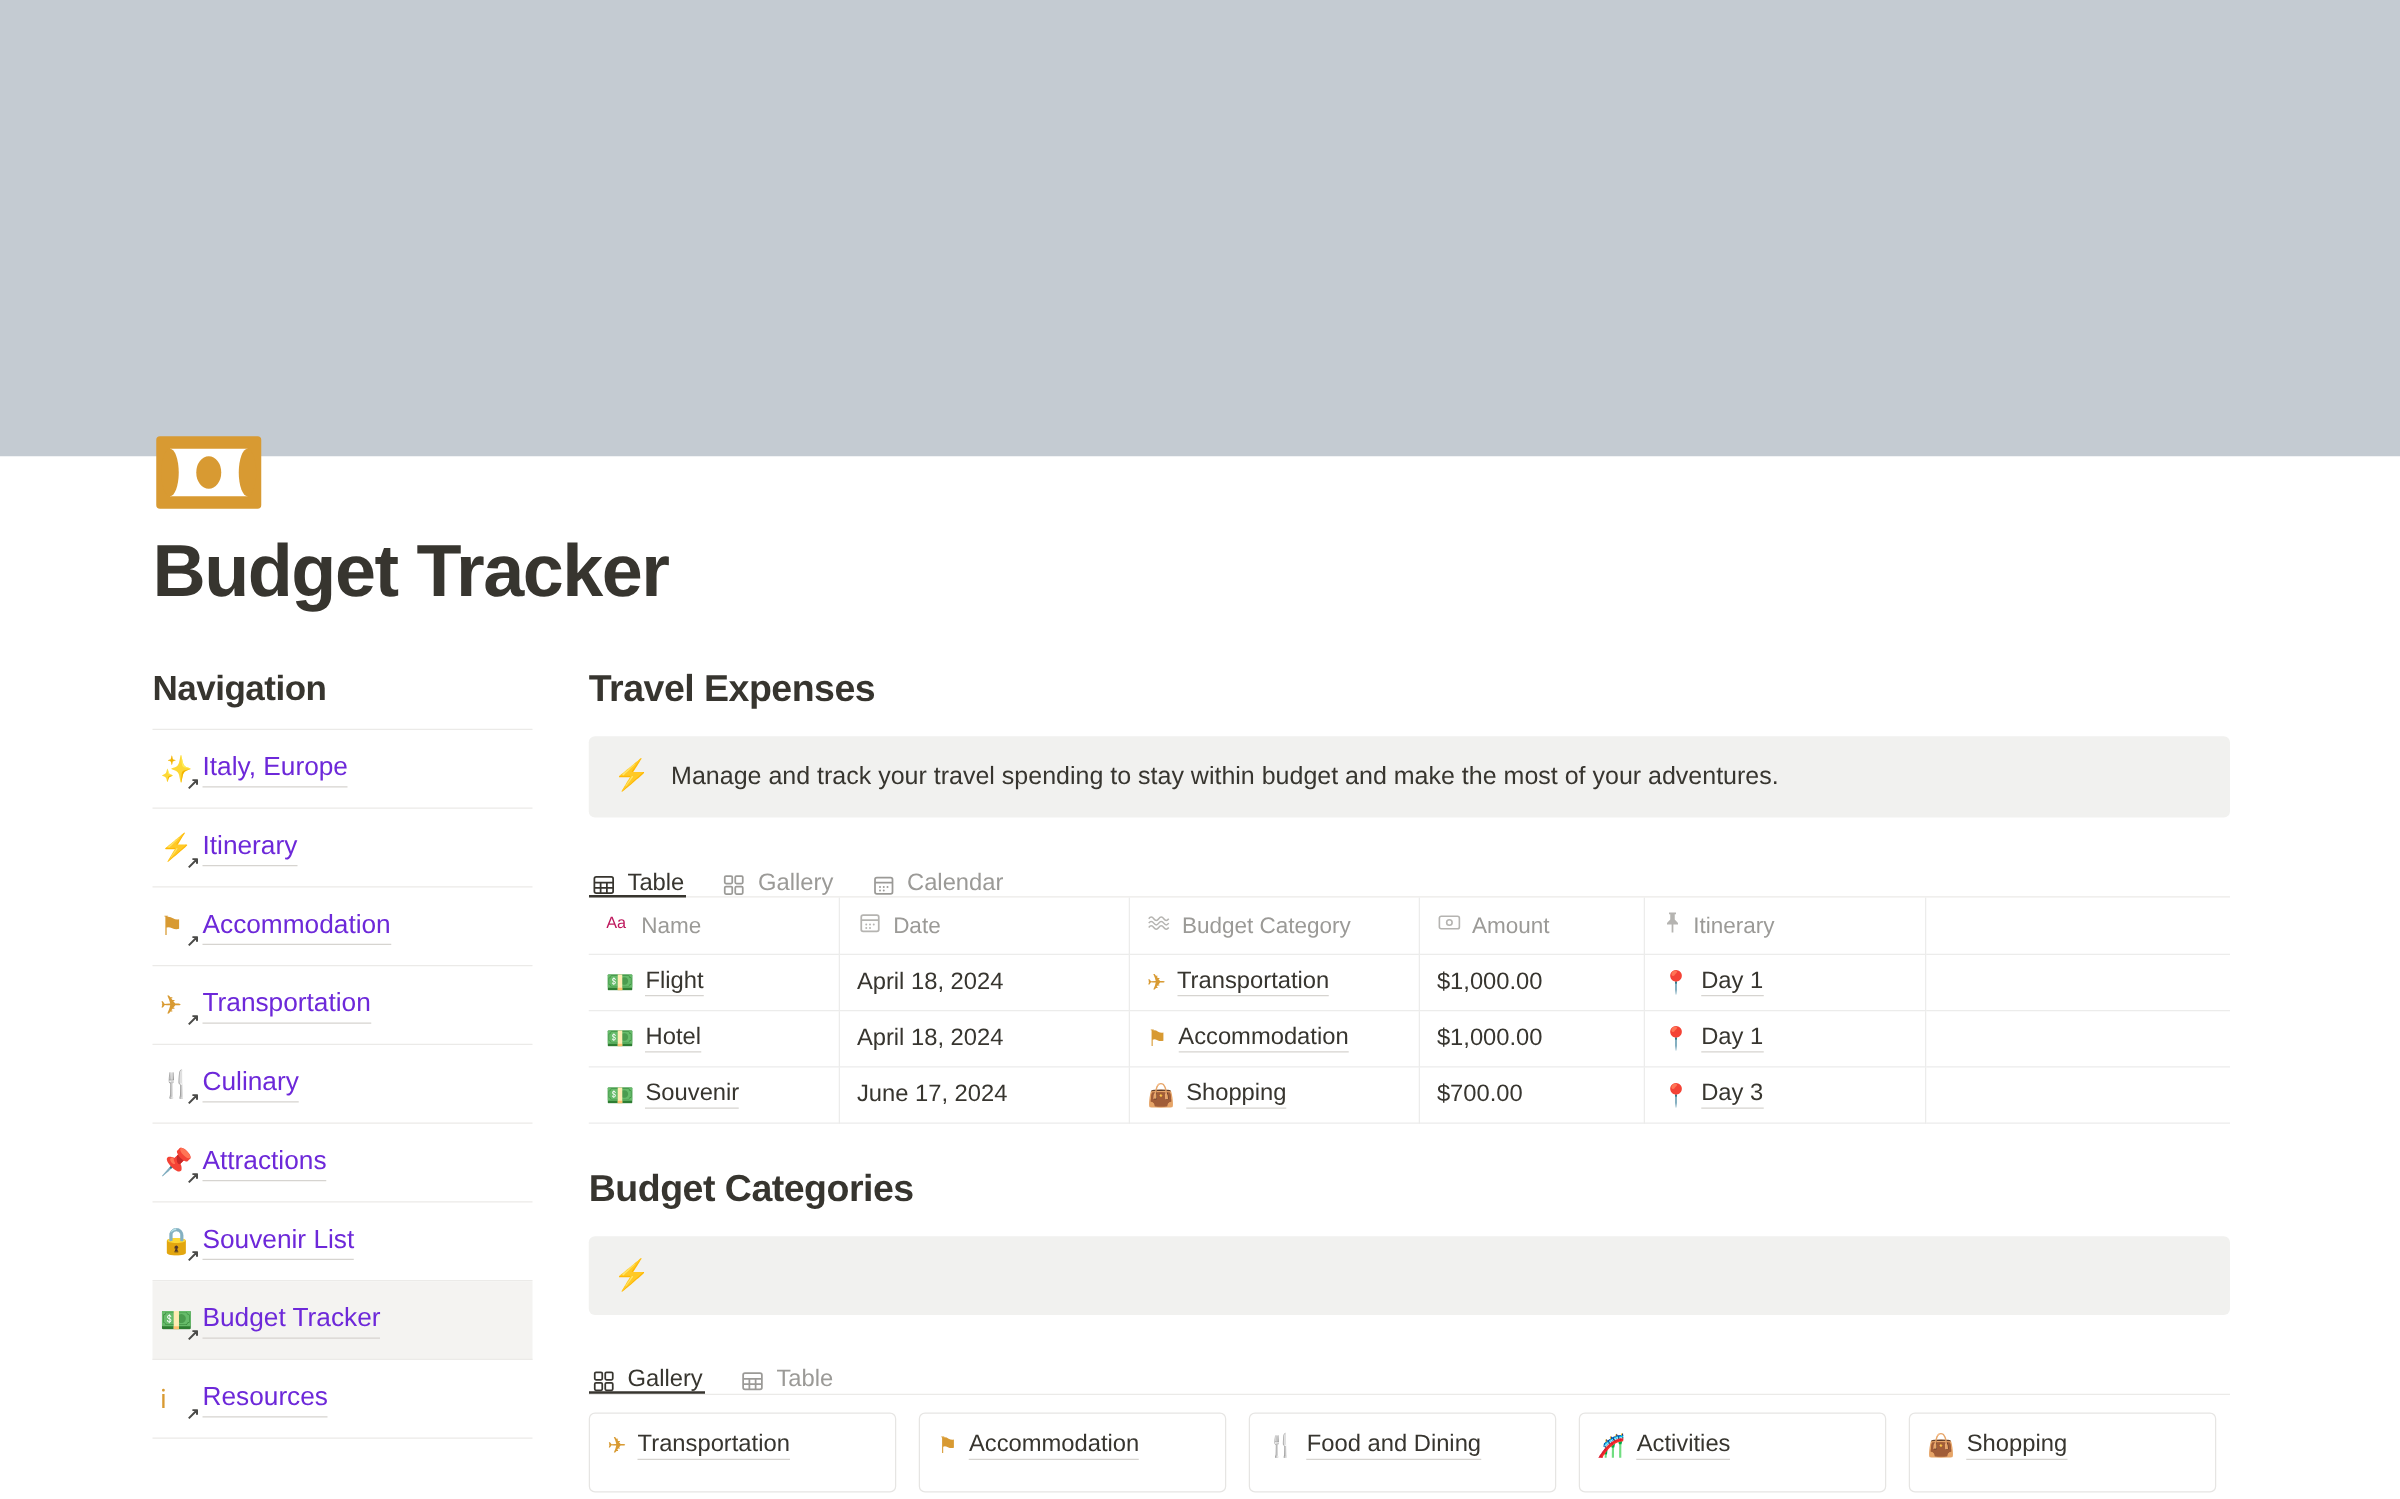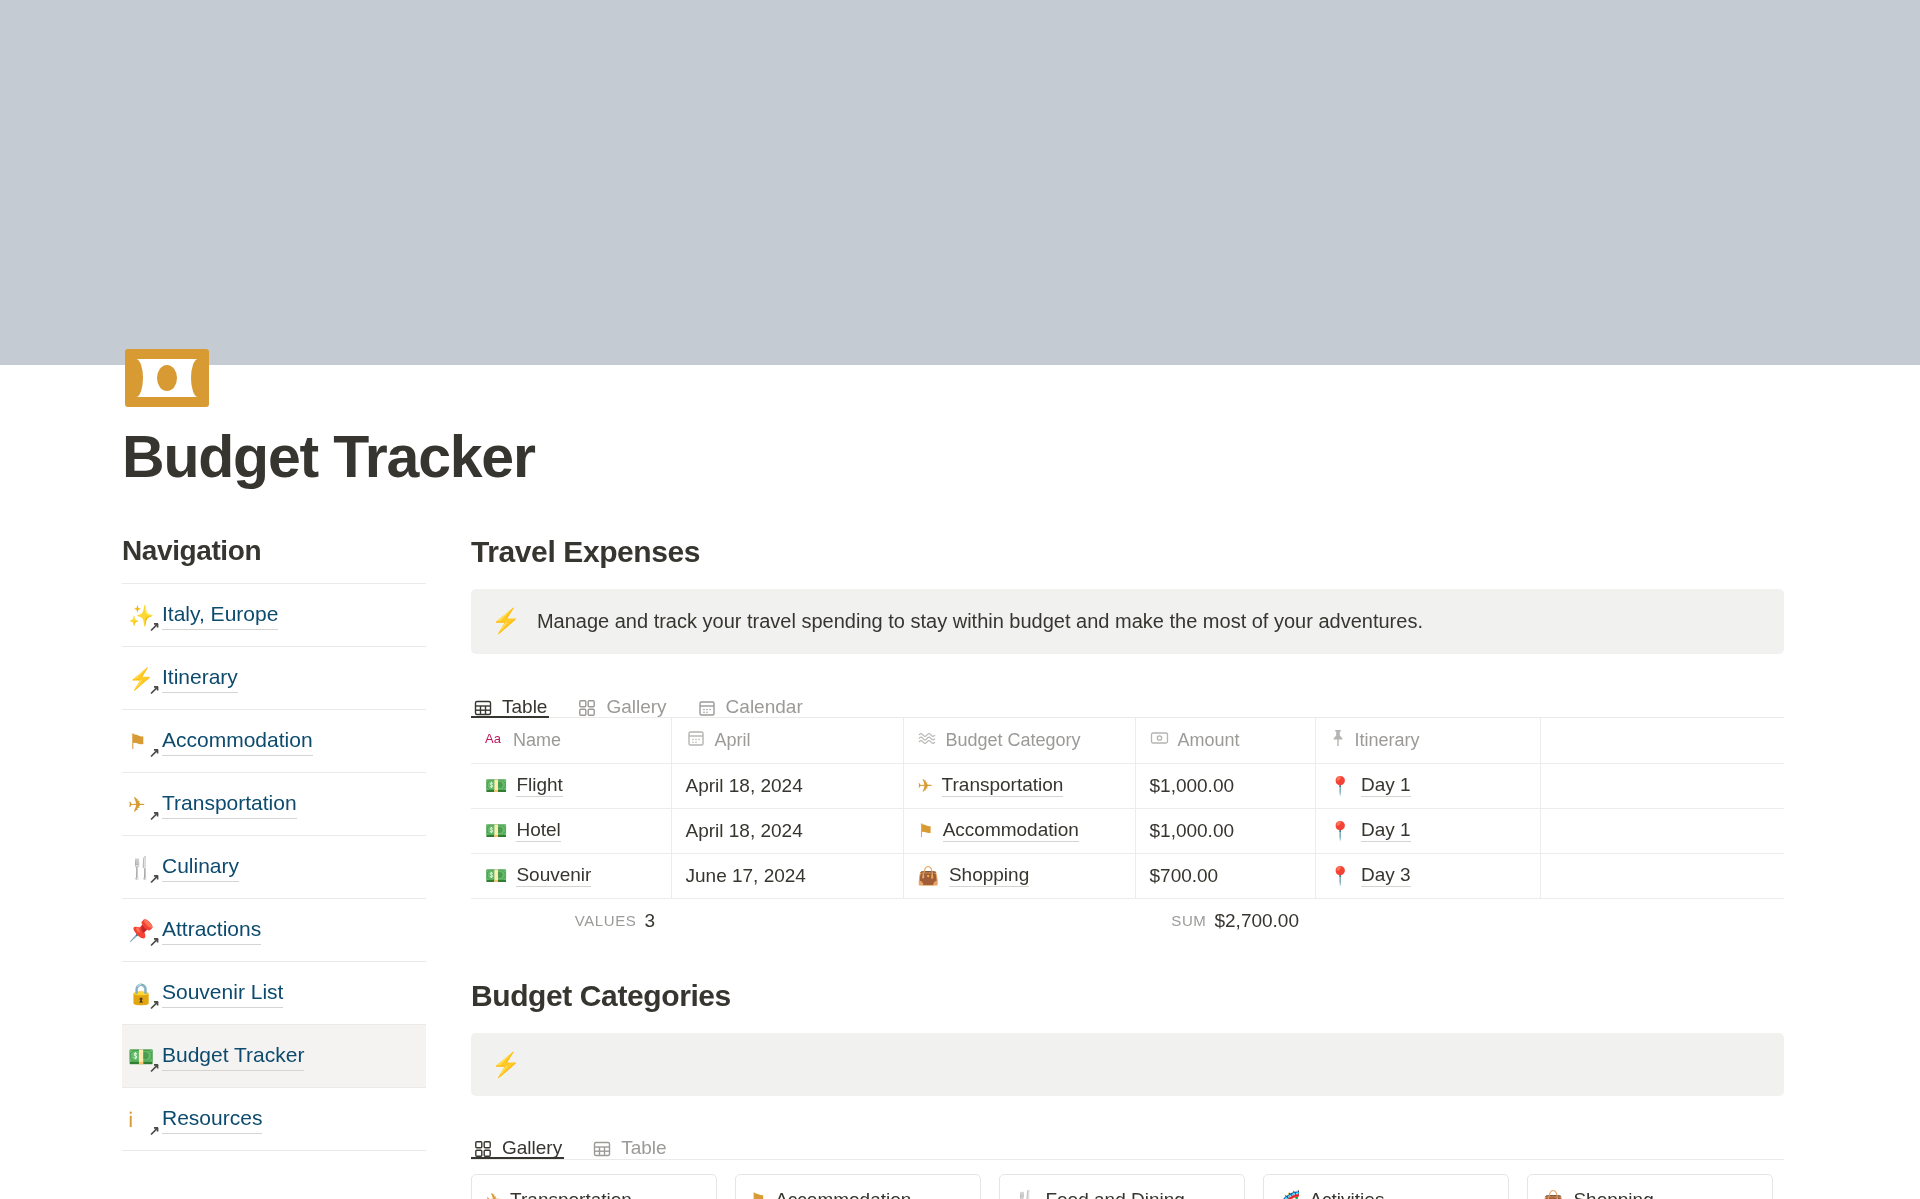--- a/index.html
+++ b/index.html
@@ -36,21 +36,21 @@
   .nav-title { font-size:28px; font-weight:bold; letter-spacing:-0.4px; margin-bottom:16px; }
   .nav-list { width:304px; border-top:1px solid #ebeae8; }
   .nav-item { display:flex; align-items:center; height:63px; padding-left:6px;
     border-bottom:1px solid #ebeae8; }
   .nav-item.active { background:#f4f3f1; }
   .nav-ico { position:relative; width:34px; height:30px; flex:none; display:flex;
     align-items:center; justify-content:flex-start; font-size:21px; line-height:1;
     color:#d89a32; }
   .nav-ico .arrow { position:absolute; right:2px; bottom:-3px; font-size:13px;
     color:#4a4a48; font-weight:bold; }
-  .nav-label { font-size:21px; color:#0c4a6e; border-bottom:1px solid #d6d4d0;
+  .nav-label { font-size:21px; color:#6d28d9; border-bottom:1px solid #d6d4d0;
     line-height:1.35; }
 
   
   .main { margin-left:44px; width:1320px; }
   .h2 { font-size:30px; font-weight:bold; letter-spacing:-0.4px; margin-bottom:20px; }
   .callout { background:#f1f1ef; border-radius:5px; padding:19px 22px 19px 20px;
     display:flex; align-items:flex-start; gap:16px; margin-bottom:18px; width:1313px; }
   .callout .bolt { color:#d89a32; font-size:24px; line-height:1.05; flex:none; }
   .callout .ctxt { font-size:20px; color:#37352f; line-height:1.35; }
 
@@ -220,21 +220,21 @@
                 <div class="hd">
                   <span style="color: rgb(181, 180, 177);"><svg width="20" height="20" viewBox="0 0 20 20" fill="none" stroke="currentColor" stroke-width="1.4">
                       <rect x="3" y="4" width="14" height="13" rx="1.5"></rect>
                       <line x1="3" y1="8" x2="17" y2="8"></line>
                       <circle cx="7" cy="11.5" r="0.8" fill="currentColor" stroke="none"></circle>
                       <circle cx="10" cy="11.5" r="0.8" fill="currentColor" stroke="none"></circle>
                       <circle cx="13" cy="11.5" r="0.8" fill="currentColor" stroke="none"></circle>
                       <circle cx="7" cy="14.3" r="0.8" fill="currentColor" stroke="none"></circle>
                       <circle cx="10" cy="14.3" r="0.8" fill="currentColor" stroke="none"></circle>
                     </svg></span>
-                  <span>April</span>
+                  <span>Date</span>
                 </div>
               </th>
               <th>
                 <div class="hd">
                   <span style="color: rgb(181, 180, 177);"><svg width="19" height="16" viewBox="0 0 19 16" fill="none" stroke="currentColor" stroke-width="1.2">
                       <path d="M1 5 Q3 2.2 5 5 T9 5 T13 5 T17 5"></path>
                       <path d="M1 8.5 Q3 5.7 5 8.5 T9 8.5 T13 8.5 T17 8.5"></path>
                       <path d="M1 12 Q3 9.2 5 12 T9 12 T13 12 T17 12"></path>
                     </svg></span>
                   <span>Budget Category</span>
@@ -326,32 +326,20 @@
                 <span class="cell-flex">
                   <span class="ico-o">📍</span>
                   <span class="u">Day 3</span>
                 </span>
               </td>
               <td style="border-right: none;"></td>
             </tr>
           </tbody>
       </table>
 
-      <div class="summary">
-        <div class="sum-cell" style="width:200px">
-          <span class="sum-lbl">VALUES</span>
-          <span class="sum-val">3</span>
-        </div>
-        <div style="width:232px"></div>
-        <div style="width:232px"></div>
-        <div class="sum-cell" style="width:180px">
-          <span class="sum-lbl">SUM</span>
-          <span class="sum-val">$2,700.00</span>
-        </div>
-      </div>
 
       <h2 class="h2" style="margin-top:36px">Budget Categories</h2>
 
       <div class="callout">
         <div class="bolt">⚡</div>
       </div>
 
       <div class="tabs" id="bc-tabs">
           <div class="tab active">
             <span>

